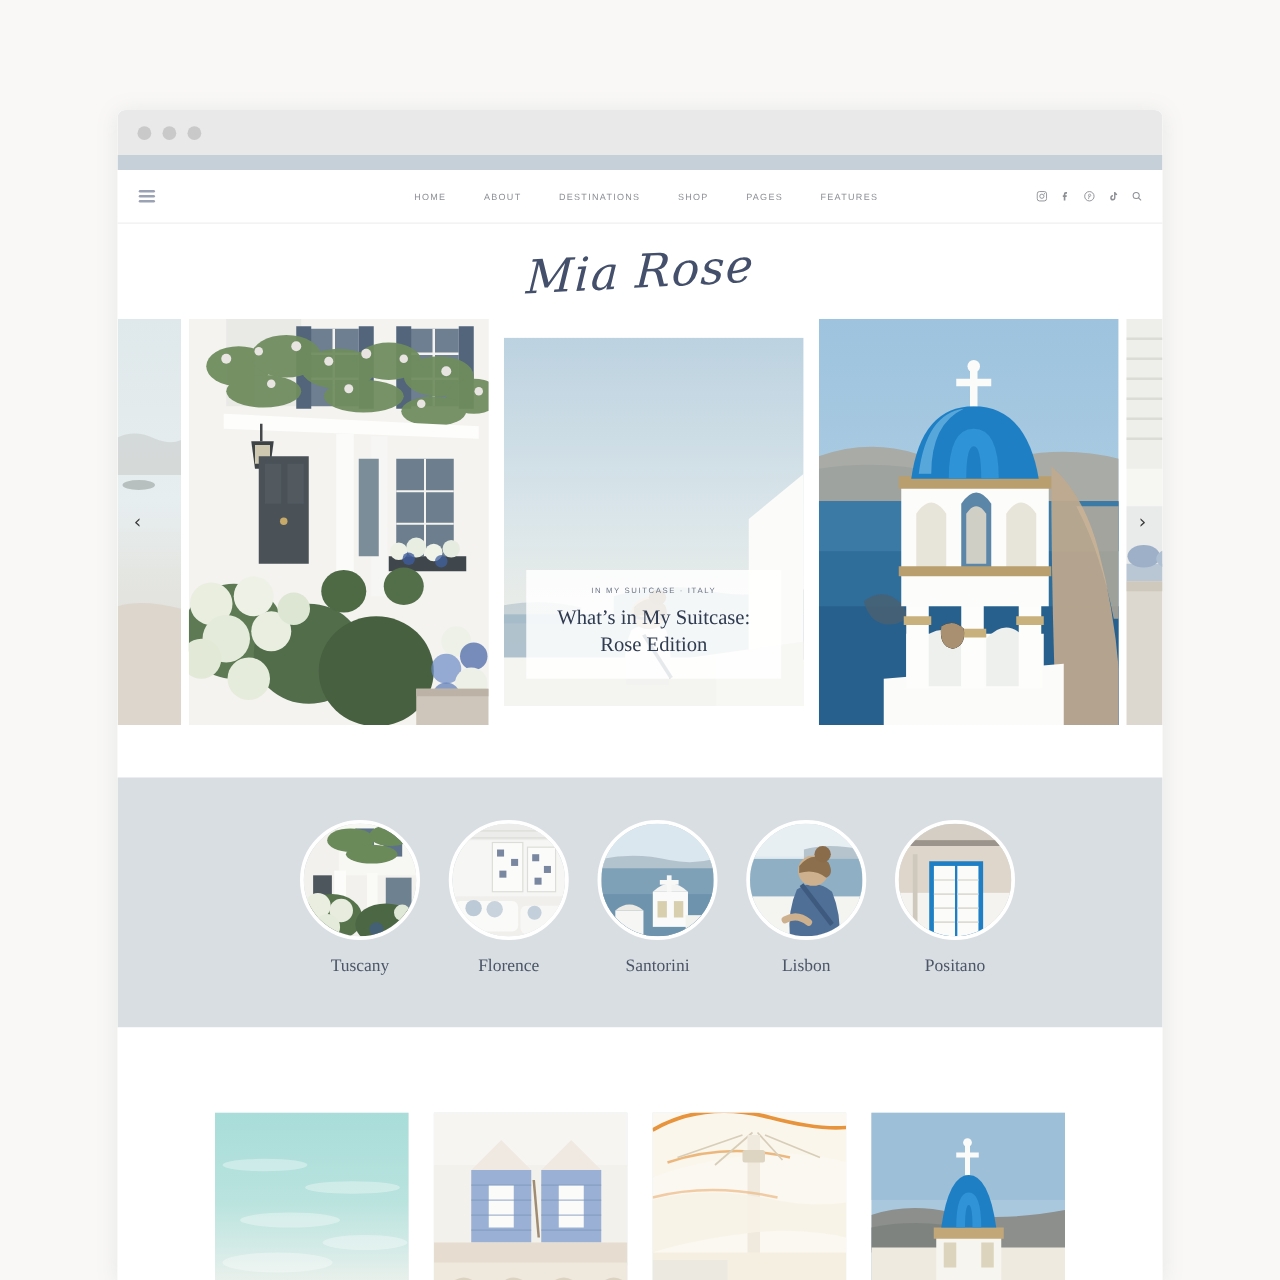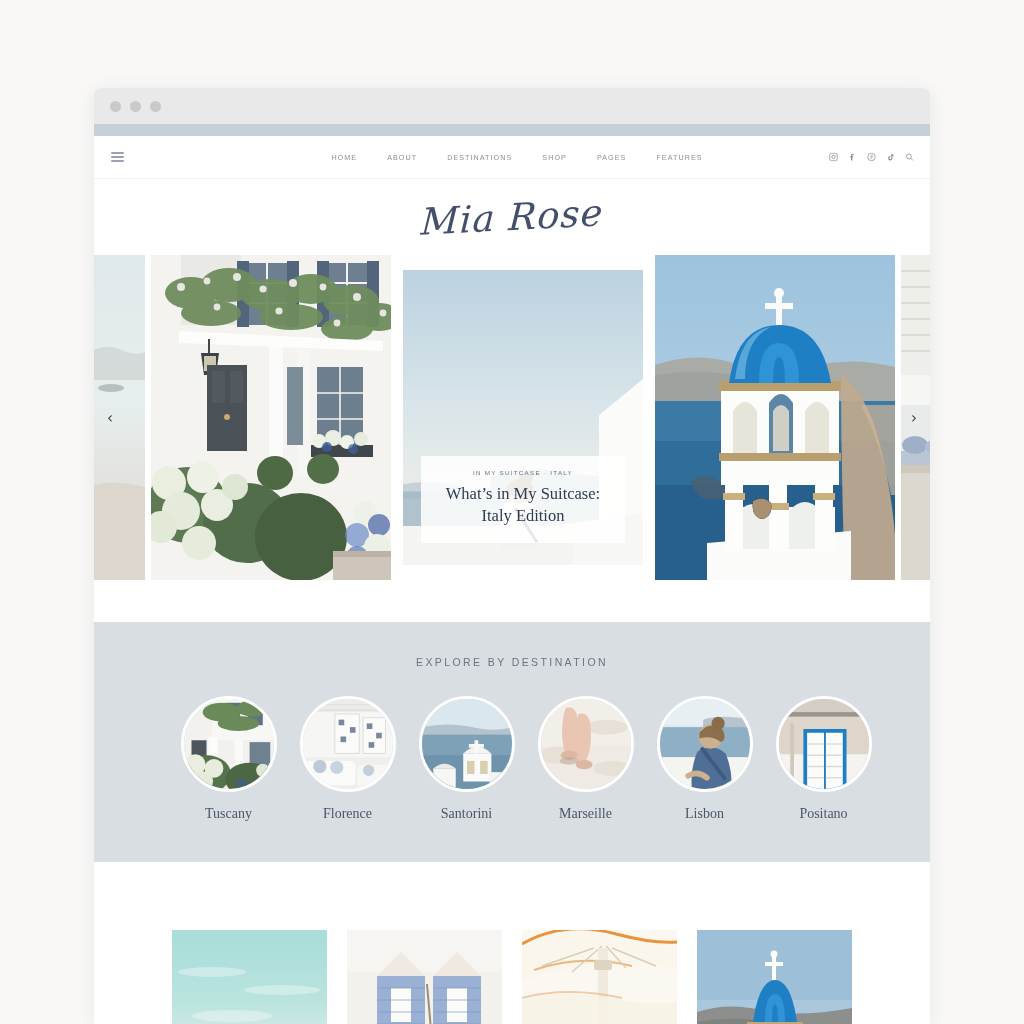--- a/index.html
+++ b/index.html
@@ -373,21 +373,21 @@
           <path d="M104 238 q12 -14 25 -2 q4 10 -2 14 q-10 -8 -23 -4z" fill="#8f7351"></path>
           <circle cx="123" cy="229" r="7" fill="#8a6e4d"></circle>
           <path d="M104 246 q12 4 24 0" stroke="#6d7684" stroke-width="2.4" fill="none"></path>
           <path d="M112 262 L134 300" stroke="#53627a" stroke-width="3" fill="none"></path>
         </g>
       </svg>
 
       <div class="caption">
         <div class="caption-kicker">IN MY SUITCASE · ITALY</div>
         <div class="caption-title">What’s in My Suitcase:</div>
-        <div class="caption-title">Italy Edition</div>
+        <div class="caption-title">Rose Edition</div>
       </div>
     </div>
 
     <div class="slide main">
       <svg class="art" viewBox="0 0 240 325" preserveAspectRatio="none">
         <defs>
             <linearGradient id="sky3" x1="0" y1="0" x2="0" y2="1">
           <stop offset="0" stop-color="#9dc3de"></stop>
               <stop offset="1" stop-color="#bcd6e6"></stop>
         </linearGradient>
@@ -457,21 +457,20 @@
         <ellipse cx="36" cy="192" rx="12" ry="8" fill="#aebfd2"></ellipse>
         <rect x="0" y="210" width="51" height="115" fill="#ddd8cf"></rect>
         <rect x="0" y="210" width="51" height="8" fill="#cfc8bd"></rect>
       </svg>
     </div>
   </div>
 
   <div class="band-gap"></div>
 
   <div class="destinations">
-    <div class="section-title">EXPLORE BY DESTINATION</div>
 
     <div class="circles">
 
       <div class="circle-item">
         <div class="circle">
           <svg class="art" viewBox="0 0 96 96">
             <rect width="96" height="96" fill="#f2f1ed"></rect>
             <rect x="30" y="0" width="66" height="44" fill="#f7f7f4"></rect>
             <rect x="44" y="4" width="16" height="24" fill="#5d7288"></rect>
             <rect x="68" y="4" width="16" height="24" fill="#5d7288"></rect>
@@ -544,41 +543,20 @@
               <rect x="62" y="66" width="8" height="14" fill="#d8cfae"></rect>
             </g>
             <rect x="12" y="74" width="24" height="22" fill="#f6f6f4"></rect>
             <path d="M12 74 q12 -10 24 0z" fill="#eceae4"></path>
             <rect x="72" y="78" width="24" height="18" fill="#f2f2ef"></rect>
           </svg>
         </div>
         <div class="circle-label">Santorini</div>
       </div>
 
-      <div class="circle-item">
-        <div class="circle">
-          <svg class="art" viewBox="0 0 96 96">
-            <rect width="96" height="96" fill="#efebe4"></rect>
-            <rect x="0" y="0" width="96" height="50" fill="#f2eee8"></rect>
-            <g fill="#e6e0d6">
-                <ellipse cx="70" cy="30" rx="22" ry="8"></ellipse>
-                <ellipse cx="20" cy="60" rx="24" ry="9"></ellipse>
-                <ellipse cx="76" cy="74" rx="20" ry="8"></ellipse>
-              </g>
-            <g fill="#e8c6b2">
-              <path d="M26 10 q8 -4 12 6 q5 22 -2 40 q-8 6 -12 -4 q-4 -22 2 -42z"></path>
-              <path d="M40 16 q9 -3 12 8 q4 24 -4 42 q-9 5 -12 -6 q-3 -24 4 -44z"></path>
-            </g>
-            <ellipse cx="30" cy="60" rx="9" ry="5" fill="#dcb8a4"></ellipse>
-            <ellipse cx="46" cy="70" rx="9" ry="5" fill="#dcb8a4"></ellipse>
-            <ellipse cx="30" cy="66" rx="10" ry="4" fill="#b8a18f" opacity="0.5"></ellipse>
-          </svg>
-        </div>
-        <div class="circle-label">Marseille</div>
-      </div>
 
       <div class="circle-item">
         <div class="circle">
           <svg class="art" viewBox="0 0 96 96">
             <rect width="96" height="96" fill="#dfe9ee"></rect>
             <rect x="0" y="0" width="96" height="28" fill="#e8eff2"></rect>
             <path d="M46 22 Q66 16 96 22 L96 34 L46 34z" fill="#a9b9c4" opacity="0.8"></path>
             <rect x="0" y="30" width="96" height="34" fill="#8fb0c4"></rect>
             <rect x="0" y="62" width="96" height="34" fill="#f4f4f1"></rect>
             <g>

